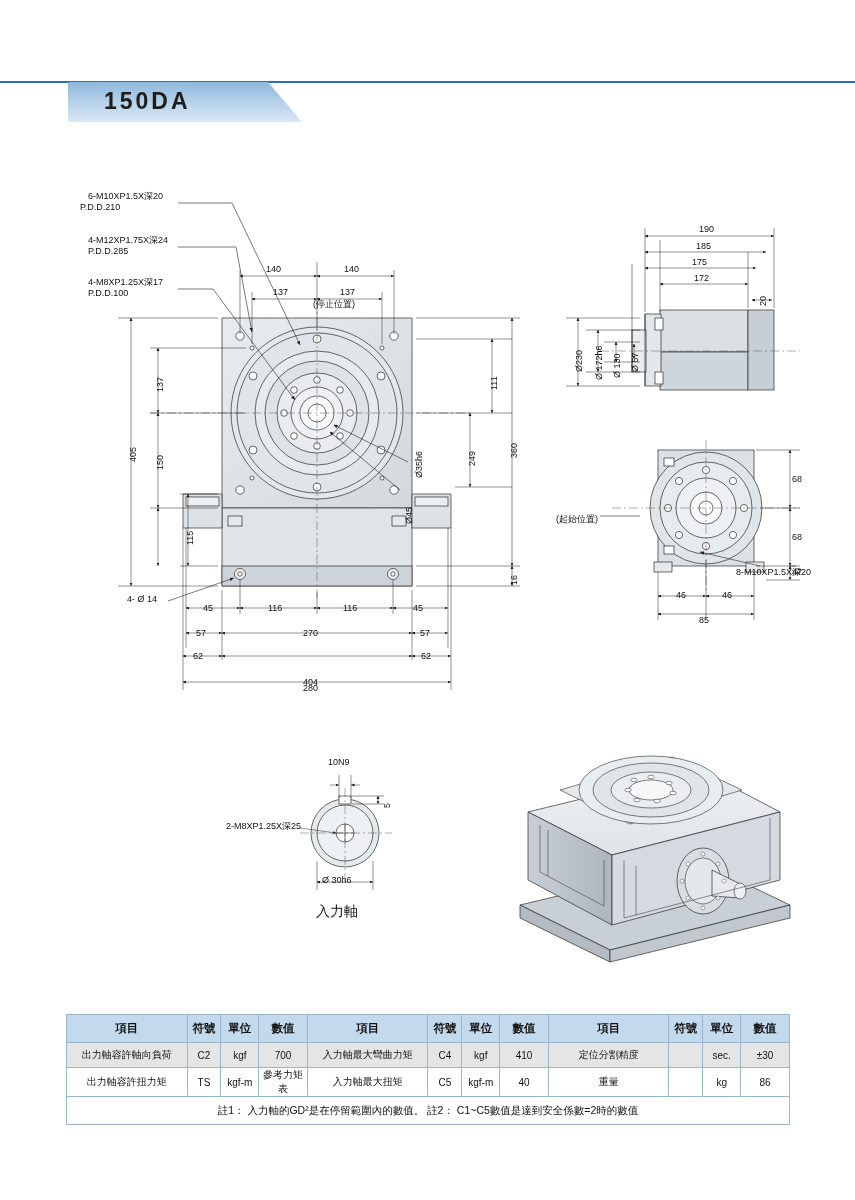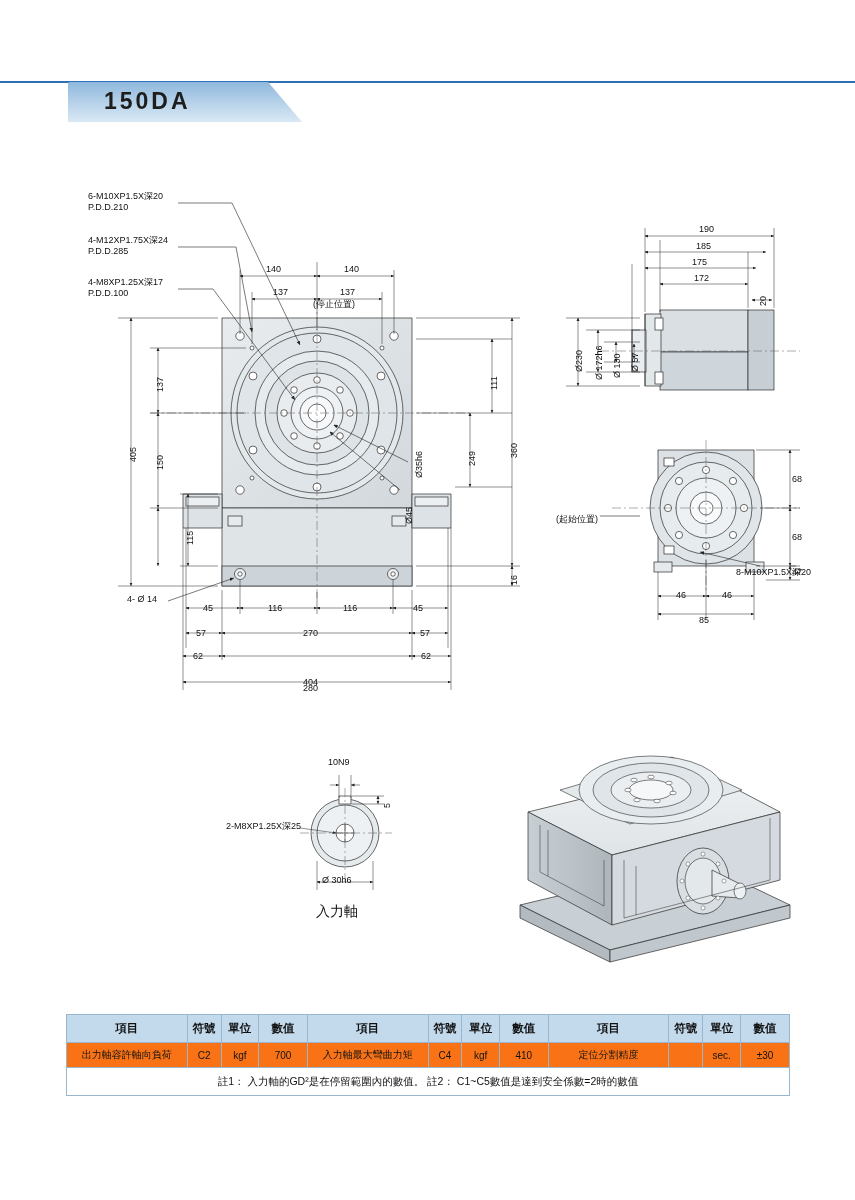--- a/index.html
+++ b/index.html
@@ -52,21 +52,21 @@
   }
   .spec td, .spec th {
     border:1px solid #9ab6cf; text-align:center; padding:0; height:25px;
     font-weight:normal; color:#111;
   }
   .spec thead th {
     background:#c3d9ec; font-weight:bold; height:28px; font-size:11.5px;
   }
   .spec tbody tr.alt td { background:#e3eef7; }
   .spec tbody tr td { background:#ffffff; }
-  .spec tbody tr.alt td { background:#f97316; }
+  .spec tbody tr.alt td { background:#e5e5e5; }
   .note-row td {
     height:28px; text-align:center; font-size:10.5px; background:#ffffff;
   }
   .c-item { width:132px; }
   .c-sym { width:36px; }
   .c-unit { width:40px; }
   .c-val { width:52px; }
 </style>
 </head>
 <body>
@@ -421,21 +421,21 @@
     <g stroke="#2b2b2b" stroke-width="0.5" fill="none">
       <polyline points="540,825 540,872 604,906 604,860"></polyline>
       <line x1="548" y1="830" x2="548" y2="876"></line>
       <polyline points="624,860 624,918 770,880 770,818"></polyline>
       <line x1="636" y1="866" x2="636" y2="915"></line>
     </g>
   </g>
 </svg>
 
 <div class="lbl" style="left:88px;top:190px;">6-M10XP1.5X深20</div>
-<div class="lbl" style="left:88px;top:202px;">P.D.D.210</div>
+<div class="lbl" style="left:80px;top:202px;">P.D.D.210</div>
 <div class="lbl" style="left:88px;top:234px;">4-M12XP1.75X深24</div>
 <div class="lbl" style="left:88px;top:246px;">P.D.D.285</div>
 <div class="lbl" style="left:88px;top:276px;">4-M8XP1.25X深17</div>
 <div class="lbl" style="left:88px;top:288px;">P.D.D.100</div>
 <div class="lbl" style="left:736px;top:566px;">8-M10XP1.5X深20</div>
 <div class="lbl" style="left:226px;top:820px;">2-M8XP1.25X深25</div>
 <div class="lbl" style="left:328px;top:757px;">10N9</div>
 <div class="lbl" style="left:313px;top:298px;">(停止位置)</div>
 <div class="lbl" style="left:556px;top:513px;">(起始位置)</div>
 <div class="lbl lbl10" style="left:316px;top:903px;">入力軸</div>
@@ -524,17 +524,31 @@
       <td>700</td>
       <td>入力軸最大彎曲力矩</td>
       <td>C4</td>
       <td>kgf</td>
       <td>410</td>
       <td>定位分割精度</td>
       <td></td>
       <td>sec.</td>
       <td>±30</td>
     </tr>
+    <tr>
+      <td>出力軸容許扭力矩</td>
+      <td>TS</td>
+      <td>kgf-m</td>
+      <td>參考力矩表</td>
+      <td>入力軸最大扭矩</td>
+      <td>C5</td>
+      <td>kgf-m</td>
+      <td>40</td>
+      <td>重量</td>
+      <td></td>
+      <td>kg</td>
+      <td>86</td>
+    </tr>
     <tr class="note-row">
       <td colspan="12">註1： 入力軸的GD²是在停留範圍內的數值。   註2： C1~C5數值是達到安全係數=2時的數值</td>
     </tr>
   </tbody>
 </table>
 
 </body></html>

